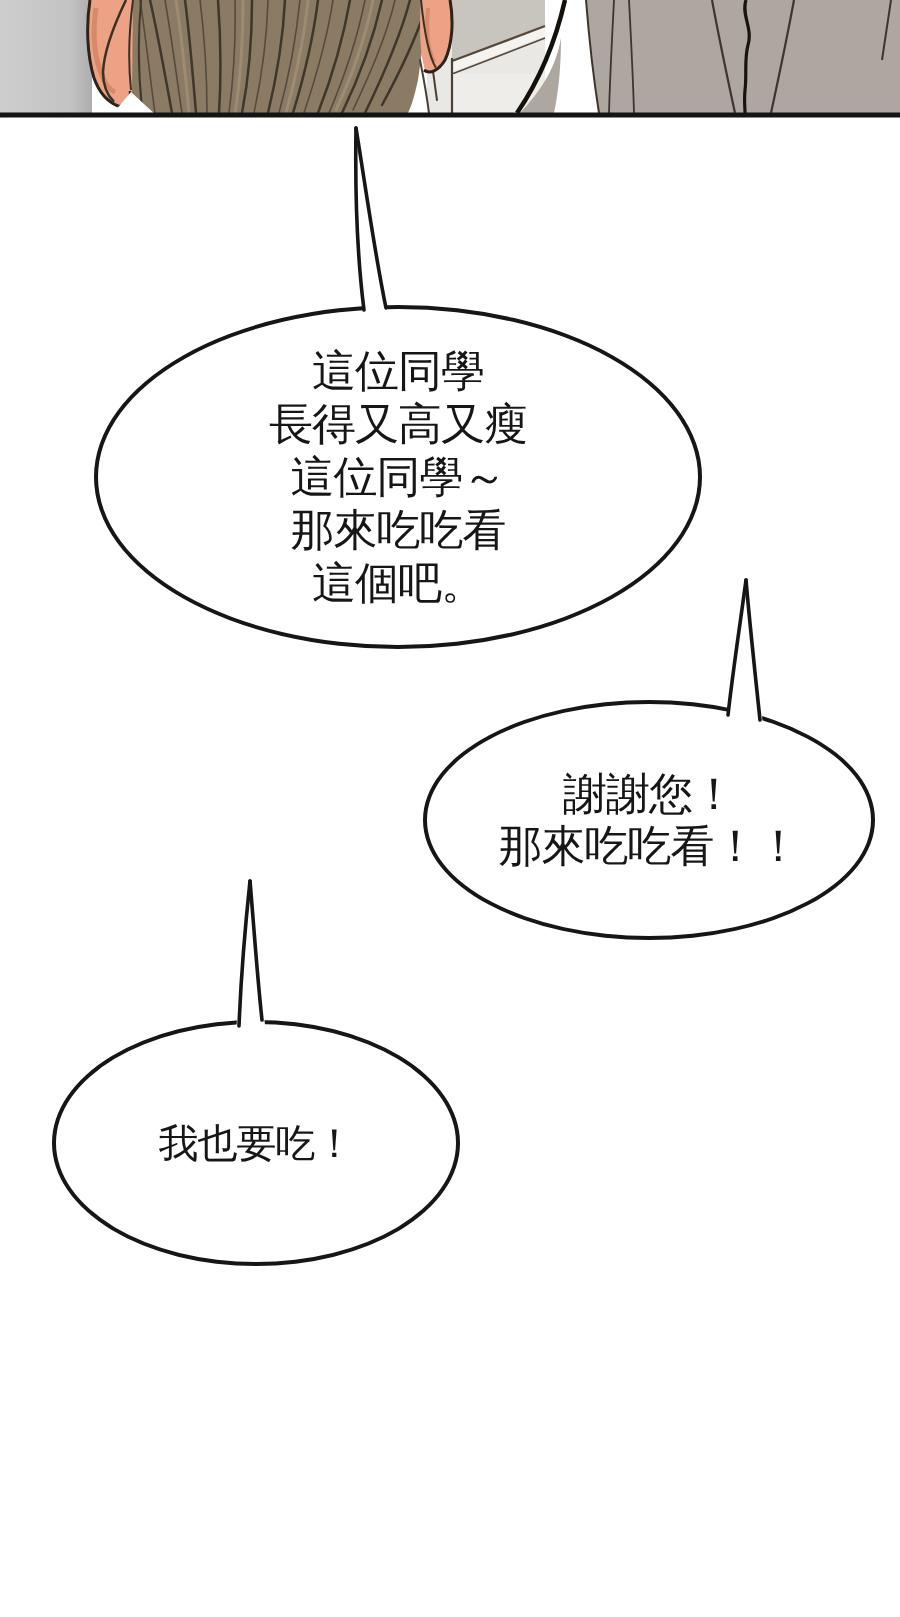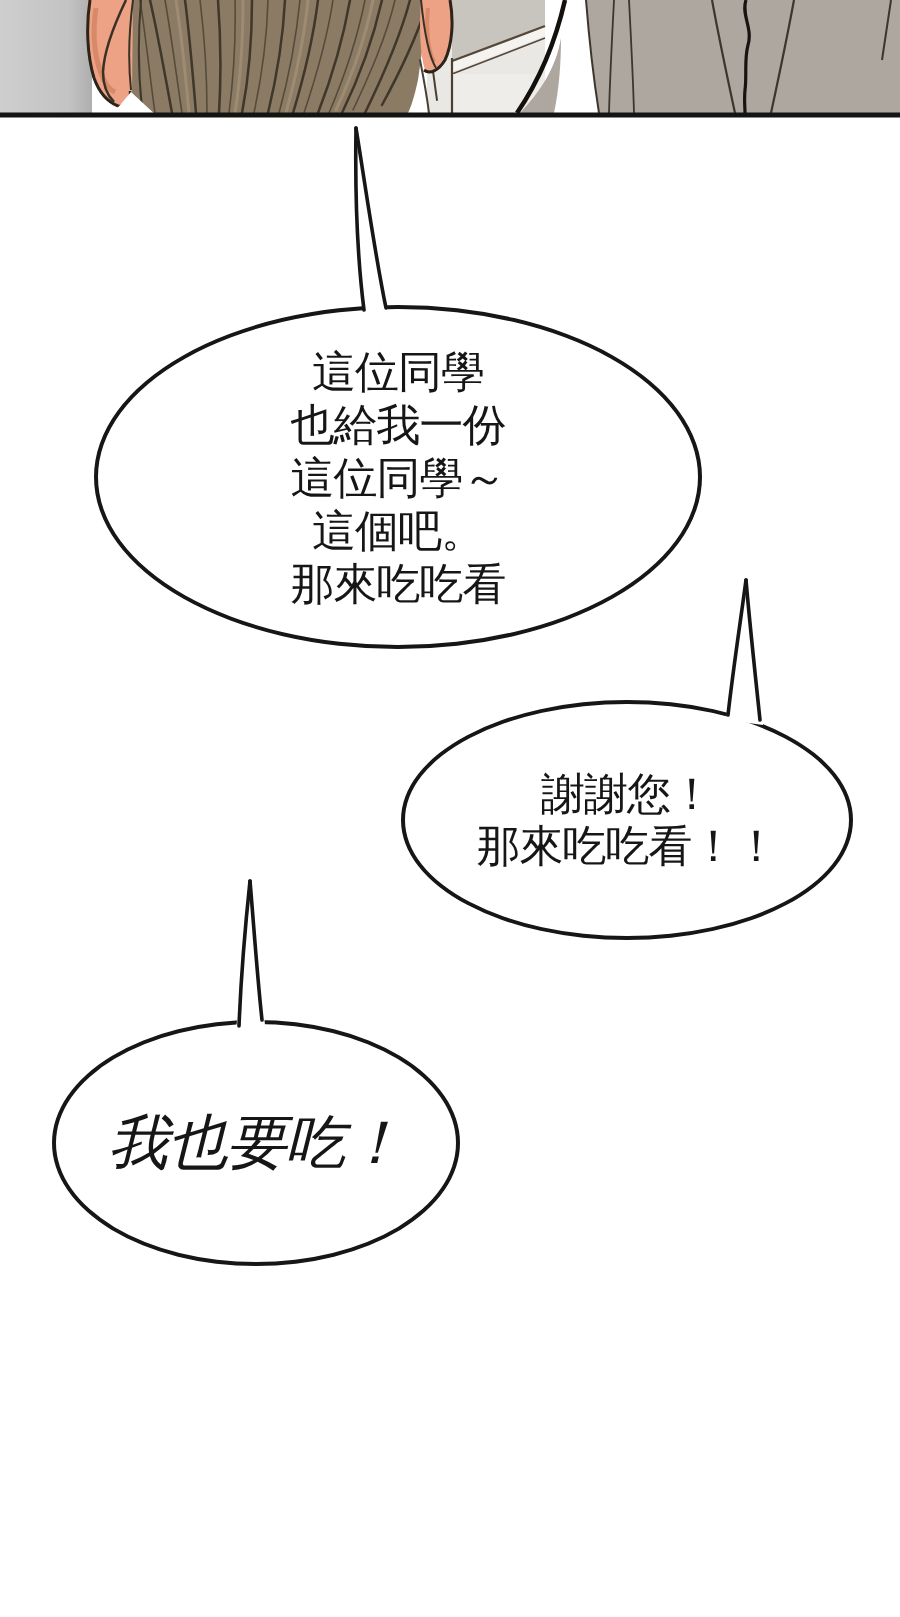--- a/index.html
+++ b/index.html
@@ -4,25 +4,25 @@
 <style>
   html,body{margin:0;padding:0;background:#ffffff;}
   #page{position:relative;width:900px;height:1617px;background:#ffffff;overflow:hidden;
         font-family:"Liberation Sans", sans-serif;}
   #top-art{position:absolute;left:0;top:0;width:900px;height:118px;display:block;}
   .bubble{position:absolute;border:4px solid #161616;border-radius:50%;background:#ffffff;
           display:flex;flex-direction:column;align-items:center;justify-content:center;
           box-sizing:border-box;z-index:2;}
   .bubble .line{white-space:nowrap;color:#161616;text-align:center;}
   #bubble-1{left:94px;top:305px;width:608px;height:344px;}
-  #bubble-1 .line{font-size:44px;line-height:53px;letter-spacing:-1px;}
-  #bubble-2{left:401px;top:700px;width:452px;height:240px;}
+  #bubble-1 .line{font-size:44px;line-height:53px;letter-spacing:-1px;font-family:Liberation Serif, serif;}
+  #bubble-2{left:423px;top:700px;width:452px;height:240px;}
   #bubble-2 .line{font-size:44px;line-height:52px;letter-spacing:-1px;}
   #bubble-3{left:52px;top:1020px;width:408px;height:246px;}
-  #bubble-3 .line{font-size:60px;line-height:56px;letter-spacing:-1px;font-style:italic;}
+  #bubble-3 .line{font-size:40px;line-height:56px;letter-spacing:-1px;}
   #tails{position:absolute;left:0;top:0;width:900px;height:1617px;z-index:3;pointer-events:none;}
 </style>
 </head>
 <body>
 
 <div id="page">
 
   <svg id="top-art" viewBox="0 0 900 118">
     <defs>
       <linearGradient id="wallGrad" x1="0" y1="0" x2="1" y2="0">
@@ -117,24 +117,24 @@
       </g>
 
       <polygon points="131,92 110,117 158,117" fill="#ffffff"></polygon>
     </g>
 
     <rect x="0" y="112.5" width="900" height="5" fill="#141414"></rect>
   </svg>
 
   <div class="bubble" id="bubble-1">
     <div class="line">這位同學</div>
-    <div class="line">也給我一份</div>
+    <div class="line">長得又高又瘦</div>
     <div class="line">這位同學～</div>
+    <div class="line">那來吃吃看</div>
     <div class="line">這個吧。</div>
-    <div class="line">那來吃吃看</div>
   </div>
 
   <div class="bubble" id="bubble-2">
     <div class="line">謝謝您！</div>
     <div class="line">那來吃吃看！！</div>
   </div>
 
   <div class="bubble" id="bubble-3">
     <div class="line">我也要吃！</div>
   </div>

